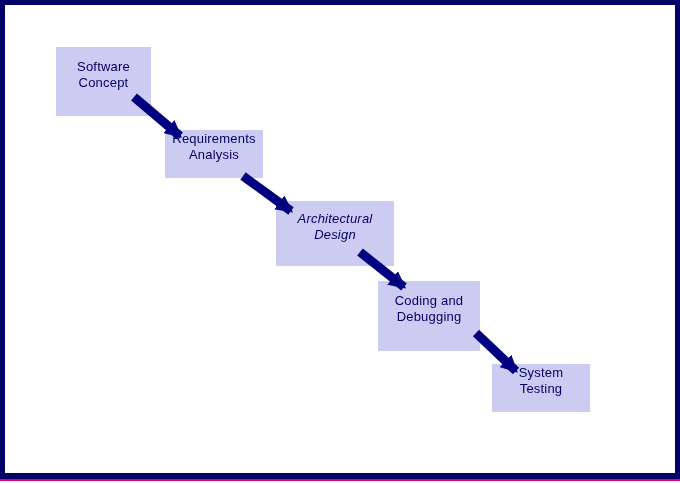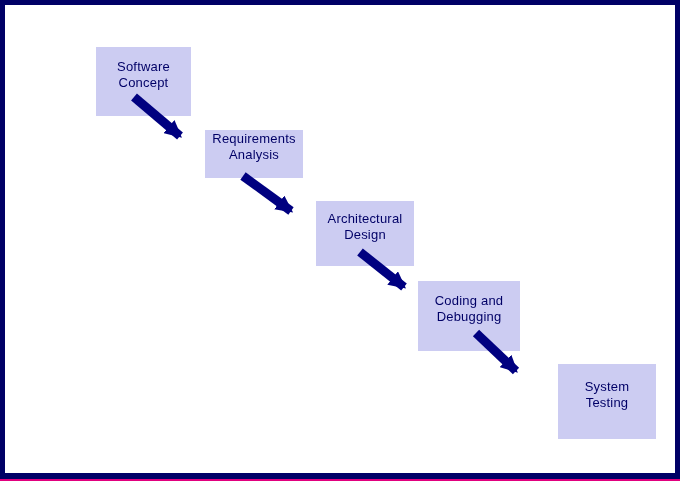--- a/index.html
+++ b/index.html
@@ -35,21 +35,20 @@
   }
   .box {
     position: absolute;
     background: var(--box_fill, #ccccf2);
     display: flex;
     align-items: center;
     justify-content: center;
     padding-bottom: 14px;
     box-sizing: border-box;
     z-index: 1;
-    margin-left: 40px;
   }
   .box-label {
     color: var(--box_text, #000066);
     font-size: 13px;
     line-height: 1.22;
     text-align: center;
     white-space: pre-line;
     letter-spacing: 0.2px;
   }
   .arrows-layer {
@@ -76,31 +75,31 @@
   <div class="box" style="left:56px; top:47px; width:95px; height:69px;">
     <span class="box-label">Software
 Concept</span>
   </div>
 
   <div class="box" style="left:165px; top:130px; width:98px; height:48px;justify-content:center;">
     <span class="box-label">Requirements
 Analysis</span>
   </div>
 
-  <div class="box" style="left:276px; top:201px; width:98px; height:65px;">
+  <div class="box" style="left:276px; top:201px; width:118px; height:65px;font-style:italic;">
     <span class="box-label">Architectural
 Design</span>
   </div>
 
   <div class="box" style="left:378px; top:281px; width:102px; height:70px;">
     <span class="box-label">Coding and
 Debugging</span>
   </div>
 
-  <div class="box" style="left:518px; top:364px; width:98px; height:75px;">
+  <div class="box" style="left:492px; top:364px; width:98px; height:48px;">
     <span class="box-label">System
 Testing</span>
   </div>
 
   <svg class="arrows-layer" width="680" height="483" viewBox="0 0 680 483">
     <defs>
       <marker id="ah" viewBox="0 0 10 10" refX="8.5" refY="5" markerWidth="1.9" markerHeight="1.9" orient="auto">
         <path d="M0 0 L10 5 L0 10 Z"></path>
       </marker>
     </defs>

